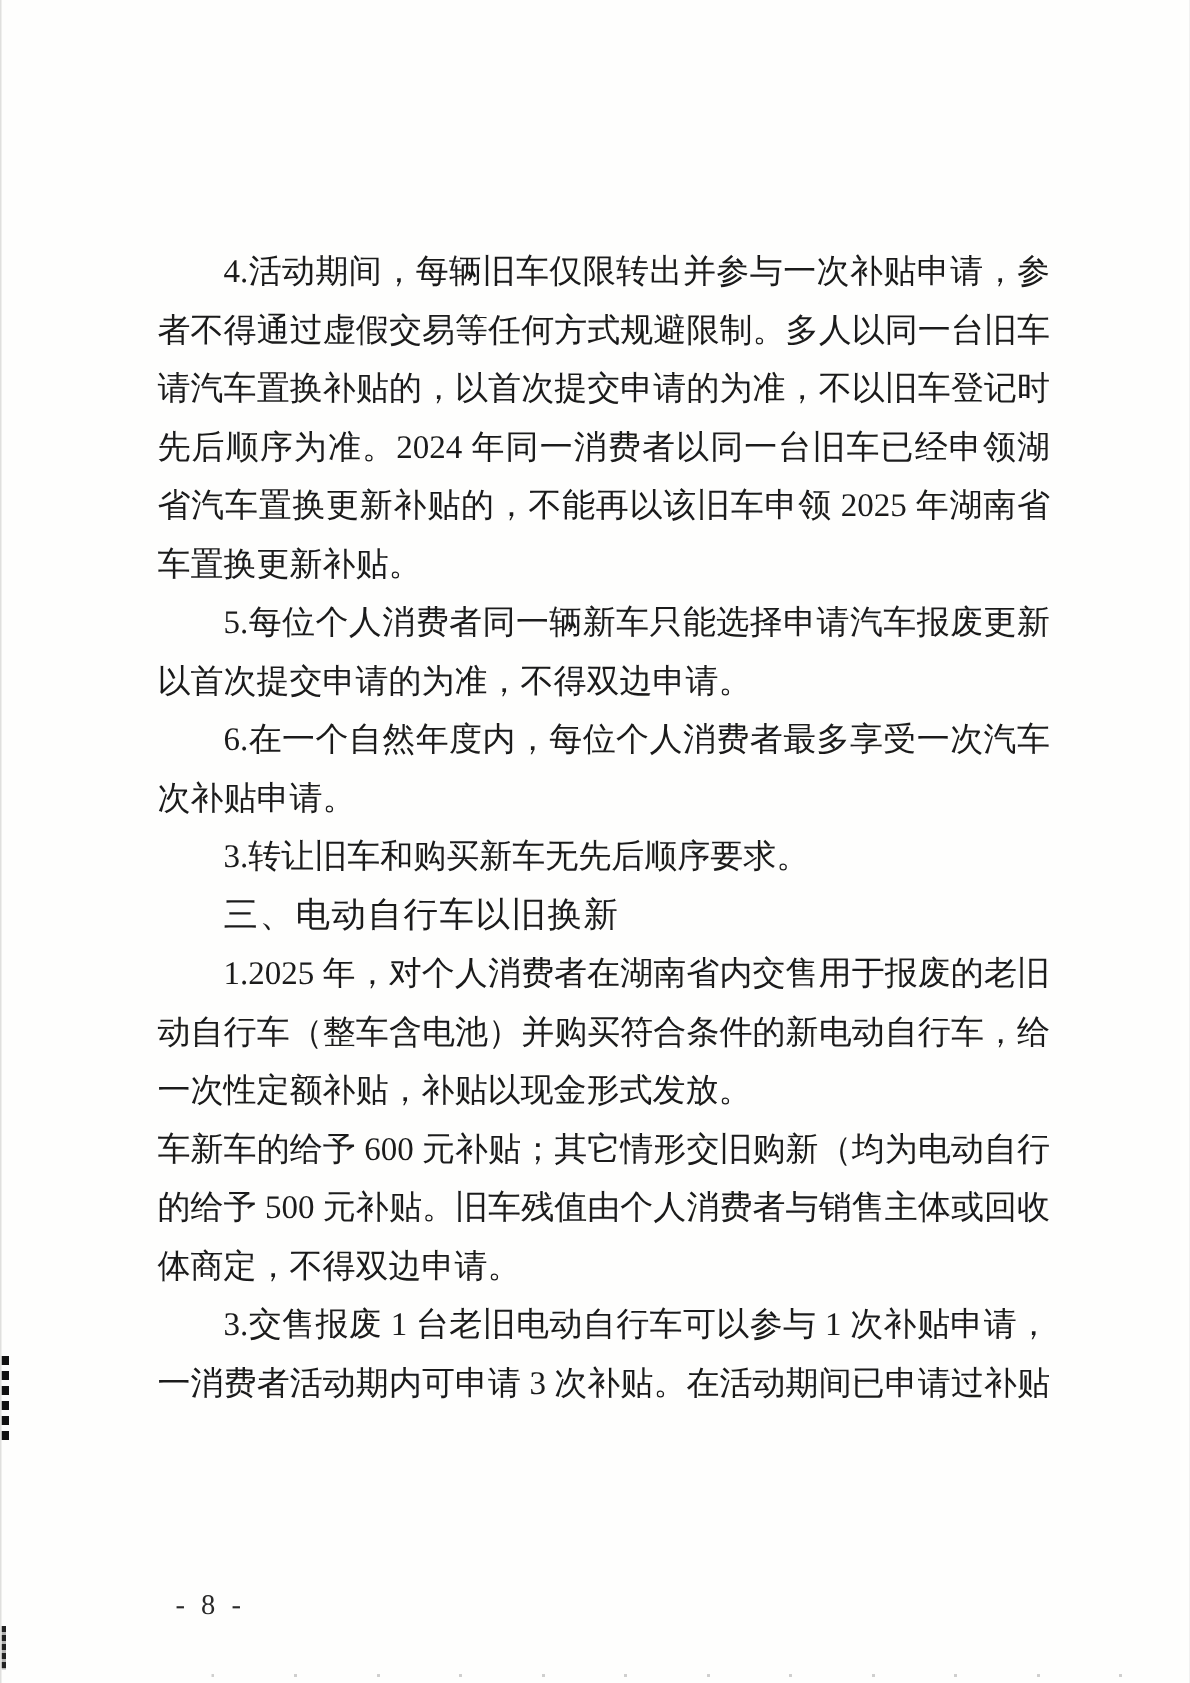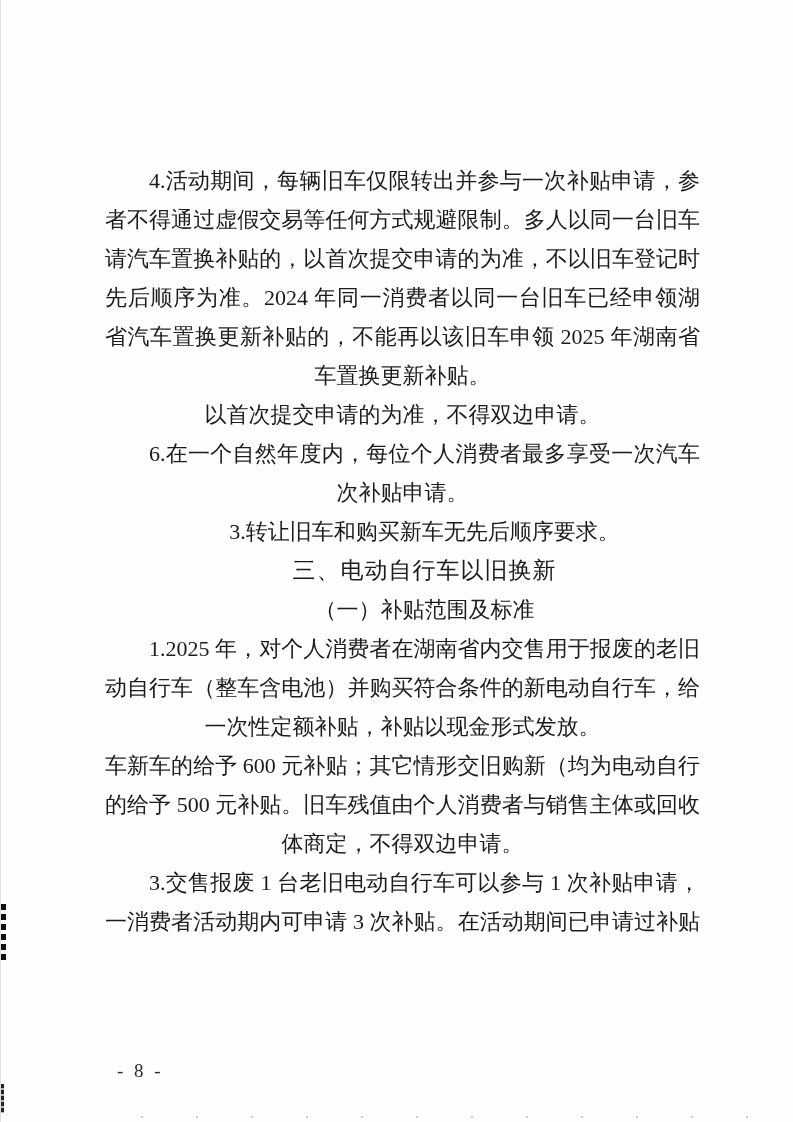--- a/index.html
+++ b/index.html
@@ -23,21 +23,21 @@
     top: 161px;
     left: 104px;
     width: 595px;
   }
   .line {
     font-family: "Liberation Serif", "DejaVu Serif", serif;
     font-size: 22px;
     line-height: 39px;
     height: 39px;
     white-space: nowrap;
-    text-align: center;
+    text-align: left;
     color: #1b1b1b;
   }
   .line.fill {
     white-space: normal;
     text-align: justify;
     text-align-last: justify;
     overflow: hidden;
   }
   .line.first {
     text-indent: 44px;
@@ -108,39 +108,37 @@
     <div>
       <div class="line first fill">4.活动期间，每辆旧车仅限转出并参与一次补贴申请，参与</div>
       <div class="line fill">者不得通过虚假交易等任何方式规避限制。多人以同一台旧车申</div>
       <div class="line fill">请汽车置换补贴的，以首次提交申请的为准，不以旧车登记时间</div>
       <div class="line fill">先后顺序为准。2024 年同一消费者以同一台旧车已经申领湖南</div>
       <div class="line fill">省汽车置换更新补贴的，不能再以该旧车申领 2025 年湖南省汽</div>
       <div class="line">车置换更新补贴。</div>
     </div>
 
     <div>
+      <div class="line first fill">5.每位个人消费者同一辆新车只能选择申请汽车报废更新</div>
       <div class="line">以首次提交申请的为准，不得双边申请。</div>
     </div>
 
     <div>
       <div class="line first fill">6.在一个自然年度内，每位个人消费者最多享受一次汽车置</div>
       <div class="line">次补贴申请。</div>
     </div>
 
     <div>
       <div class="line first">3.转让旧车和购买新车无先后顺序要求。</div>
     </div>
 
     <div>
       <div class="line first heading">三、电动自行车以旧换新</div>
     </div>
 
-    <div>
-      <div class="line first subheading">（一）补贴范围及标准</div>
-    </div>
 
     <div>
       <div class="line first fill">1.2025 年，对个人消费者在湖南省内交售用于报废的老旧电</div>
       <div class="line fill">动自行车（整车含电池）并购买符合条件的新电动自行车，给予</div>
       <div class="line">一次性定额补贴，补贴以现金形式发放。</div>
     </div>
 
     <div>
       <div class="line fill">车新车的给予 600 元补贴；其它情形交旧购新（均为电动自行车）</div>
       <div class="line fill">的给予 500 元补贴。旧车残值由个人消费者与销售主体或回收主</div>

